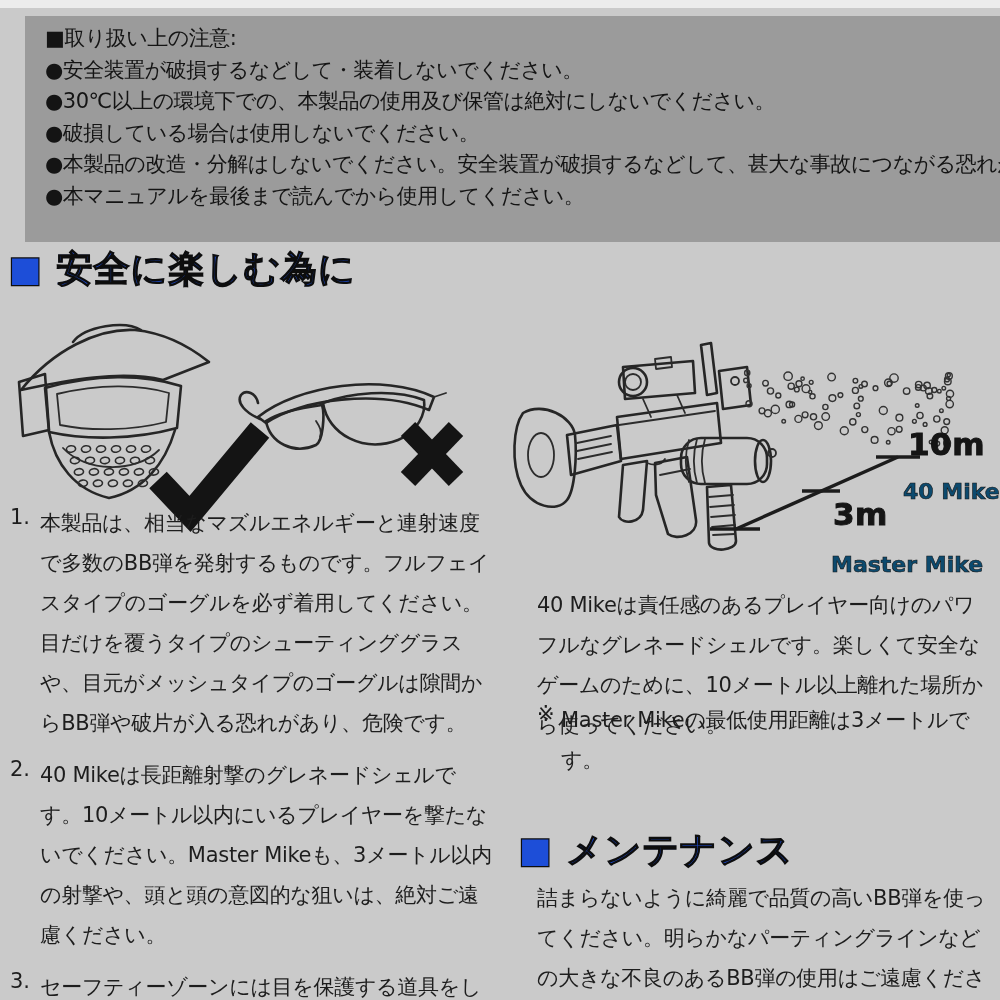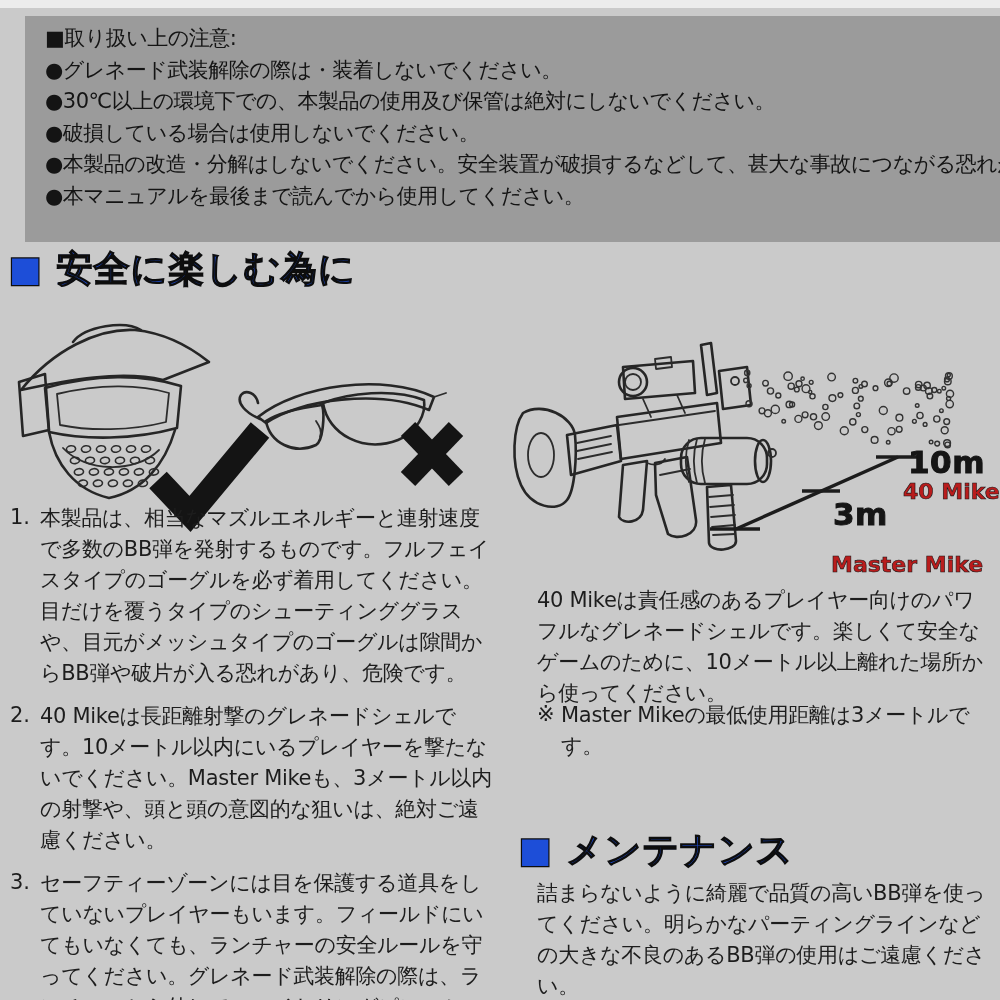--- a/index.html
+++ b/index.html
@@ -18,50 +18,50 @@
     box-sizing:border-box;padding:7px 18px 13px 20px;margin-left:15px;
   }
   .notice-line{font-size:21px;line-height:31.5px;white-space:nowrap;letter-spacing:-0.5px;}
 
   h2.sec{
     position:absolute;margin:0;color:#1d4ed8;
     font-size:36px;font-weight:bold;letter-spacing:1px;
     -webkit-text-stroke:1.2px #0d0d0d;
     white-space:nowrap;
   }
-  .body-text{color:#1d1d1d;font-size:21px;line-height:31px;letter-spacing:-0.3px;text-align:left;}
+  .body-text{color:#1d1d1d;font-size:21px;line-height:40px;letter-spacing:-0.3px;text-align:left;}
 
   
   .num-list{position:absolute;left:10px;top:503px;width:486px;}
   .num-item{display:flex;margin-bottom:12px;}
   .num-item .num{flex:0 0 30px;font-size:21px;line-height:28.5px;color:#1d1d1d;}
   .num-item .txt{flex:1;}
 
   
   .dist-par{position:absolute;left:537px;top:585px;width:456px;}
   .dist-note{position:absolute;left:537px;top:700px;width:456px;display:flex;}
   .dist-note .marker{flex:0 0 24px;font-size:21px;line-height:28.5px;color:#1d1d1d;}
   .maint-par{position:absolute;left:537px;top:878px;width:456px;}
 
   .dist-label-big{position:absolute;font-size:31px;font-weight:bold;color:#151515;-webkit-text-stroke:1px #151515;white-space:nowrap;letter-spacing:0.5px;}
-  .dist-label-sm{position:absolute;font-size:22px;font-weight:bold;color:#b91c1c;-webkit-text-stroke:0.6px #151515;white-space:nowrap;}
+  .dist-label-sm{position:absolute;font-size:22px;font-weight:bold;color:#0c4a6e;-webkit-text-stroke:0.6px #151515;white-space:nowrap;}
 
   svg{position:absolute;overflow:visible;}
   .ln{fill:none;stroke:#262626;stroke-width:2.6;stroke-linejoin:round;stroke-linecap:round;}
   .ln-thin{fill:none;stroke:#2c2c2c;stroke-width:1.8;stroke-linejoin:round;stroke-linecap:round;}
 </style>
 </head>
 <body>
 
 <div class="page">
   <div class="scan-edge"></div>
 
   <div class="notice-box">
     <div class="notice-line">■取り扱い上の注意:</div>
-    <div class="notice-line">●グレネード武装解除の際は・装着しないでください。</div>
+    <div class="notice-line">●安全装置が破損するなどして・装着しないでください。</div>
     <div class="notice-line">●30℃以上の環境下での、本製品の使用及び保管は絶対にしないでください。</div>
     <div class="notice-line">●破損している場合は使用しないでください。</div>
     <div class="notice-line">●本製品の改造・分解はしないでください。安全装置が破損するなどして、甚大な事故につながる恐れがあります。</div>
     <div class="notice-line">●本マニュアルを最後まで読んでから使用してください。</div>
   </div>
 
   <h2 class="sec" style="left:8px;top:245px;">■ 安全に楽しむ為に</h2>
 
   <svg style="left:13px;top:300px;" width="205" height="200" viewBox="0 0 205 200">
     <path class="ln" d="M8,90 C40,50 85,28 122,30 C152,33 176,46 196,62 L150,80 C108,70 55,80 8,90 Z"></path>
@@ -252,21 +252,21 @@
       </g>
   </svg>
 
   <svg style="left:698px;top:443px;" width="225" height="100" viewBox="0 0 225 100">
     <line x1="12" y1="86" x2="62" y2="86" stroke="#1c1c1c" stroke-width="3.5"></line>
     <line x1="38" y1="86" x2="200" y2="14" stroke="#1c1c1c" stroke-width="3.5"></line>
     <line x1="104" y1="48" x2="142" y2="48" stroke="#1c1c1c" stroke-width="3.5"></line>
     <line x1="178" y1="14" x2="222" y2="14" stroke="#1c1c1c" stroke-width="3.5"></line>
   </svg>
 
-  <div class="dist-label-big" style="left:908px;top:444px;">10m</div>
+  <div class="dist-label-big" style="left:908px;top:426px;">10m</div>
   <div class="dist-label-sm" style="left:903px;top:479px;">40 Mike</div>
   <div class="dist-label-big" style="left:833px;top:496px;">3m</div>
   <div class="dist-label-sm" style="left:831px;top:552px;">Master Mike</div>
 
   <div class="dist-par body-text">40 Mikeは責任感のあるプレイヤー向けのパワフルなグレネードシェルです。楽しくて安全なゲームのために、10メートル以上離れた場所から使ってください。</div>
 
   <div class="dist-note">
     <span class="marker">※</span>
     <span class="body-text">Master Mikeの最低使用距離は3メートルです。</span>
   </div>

